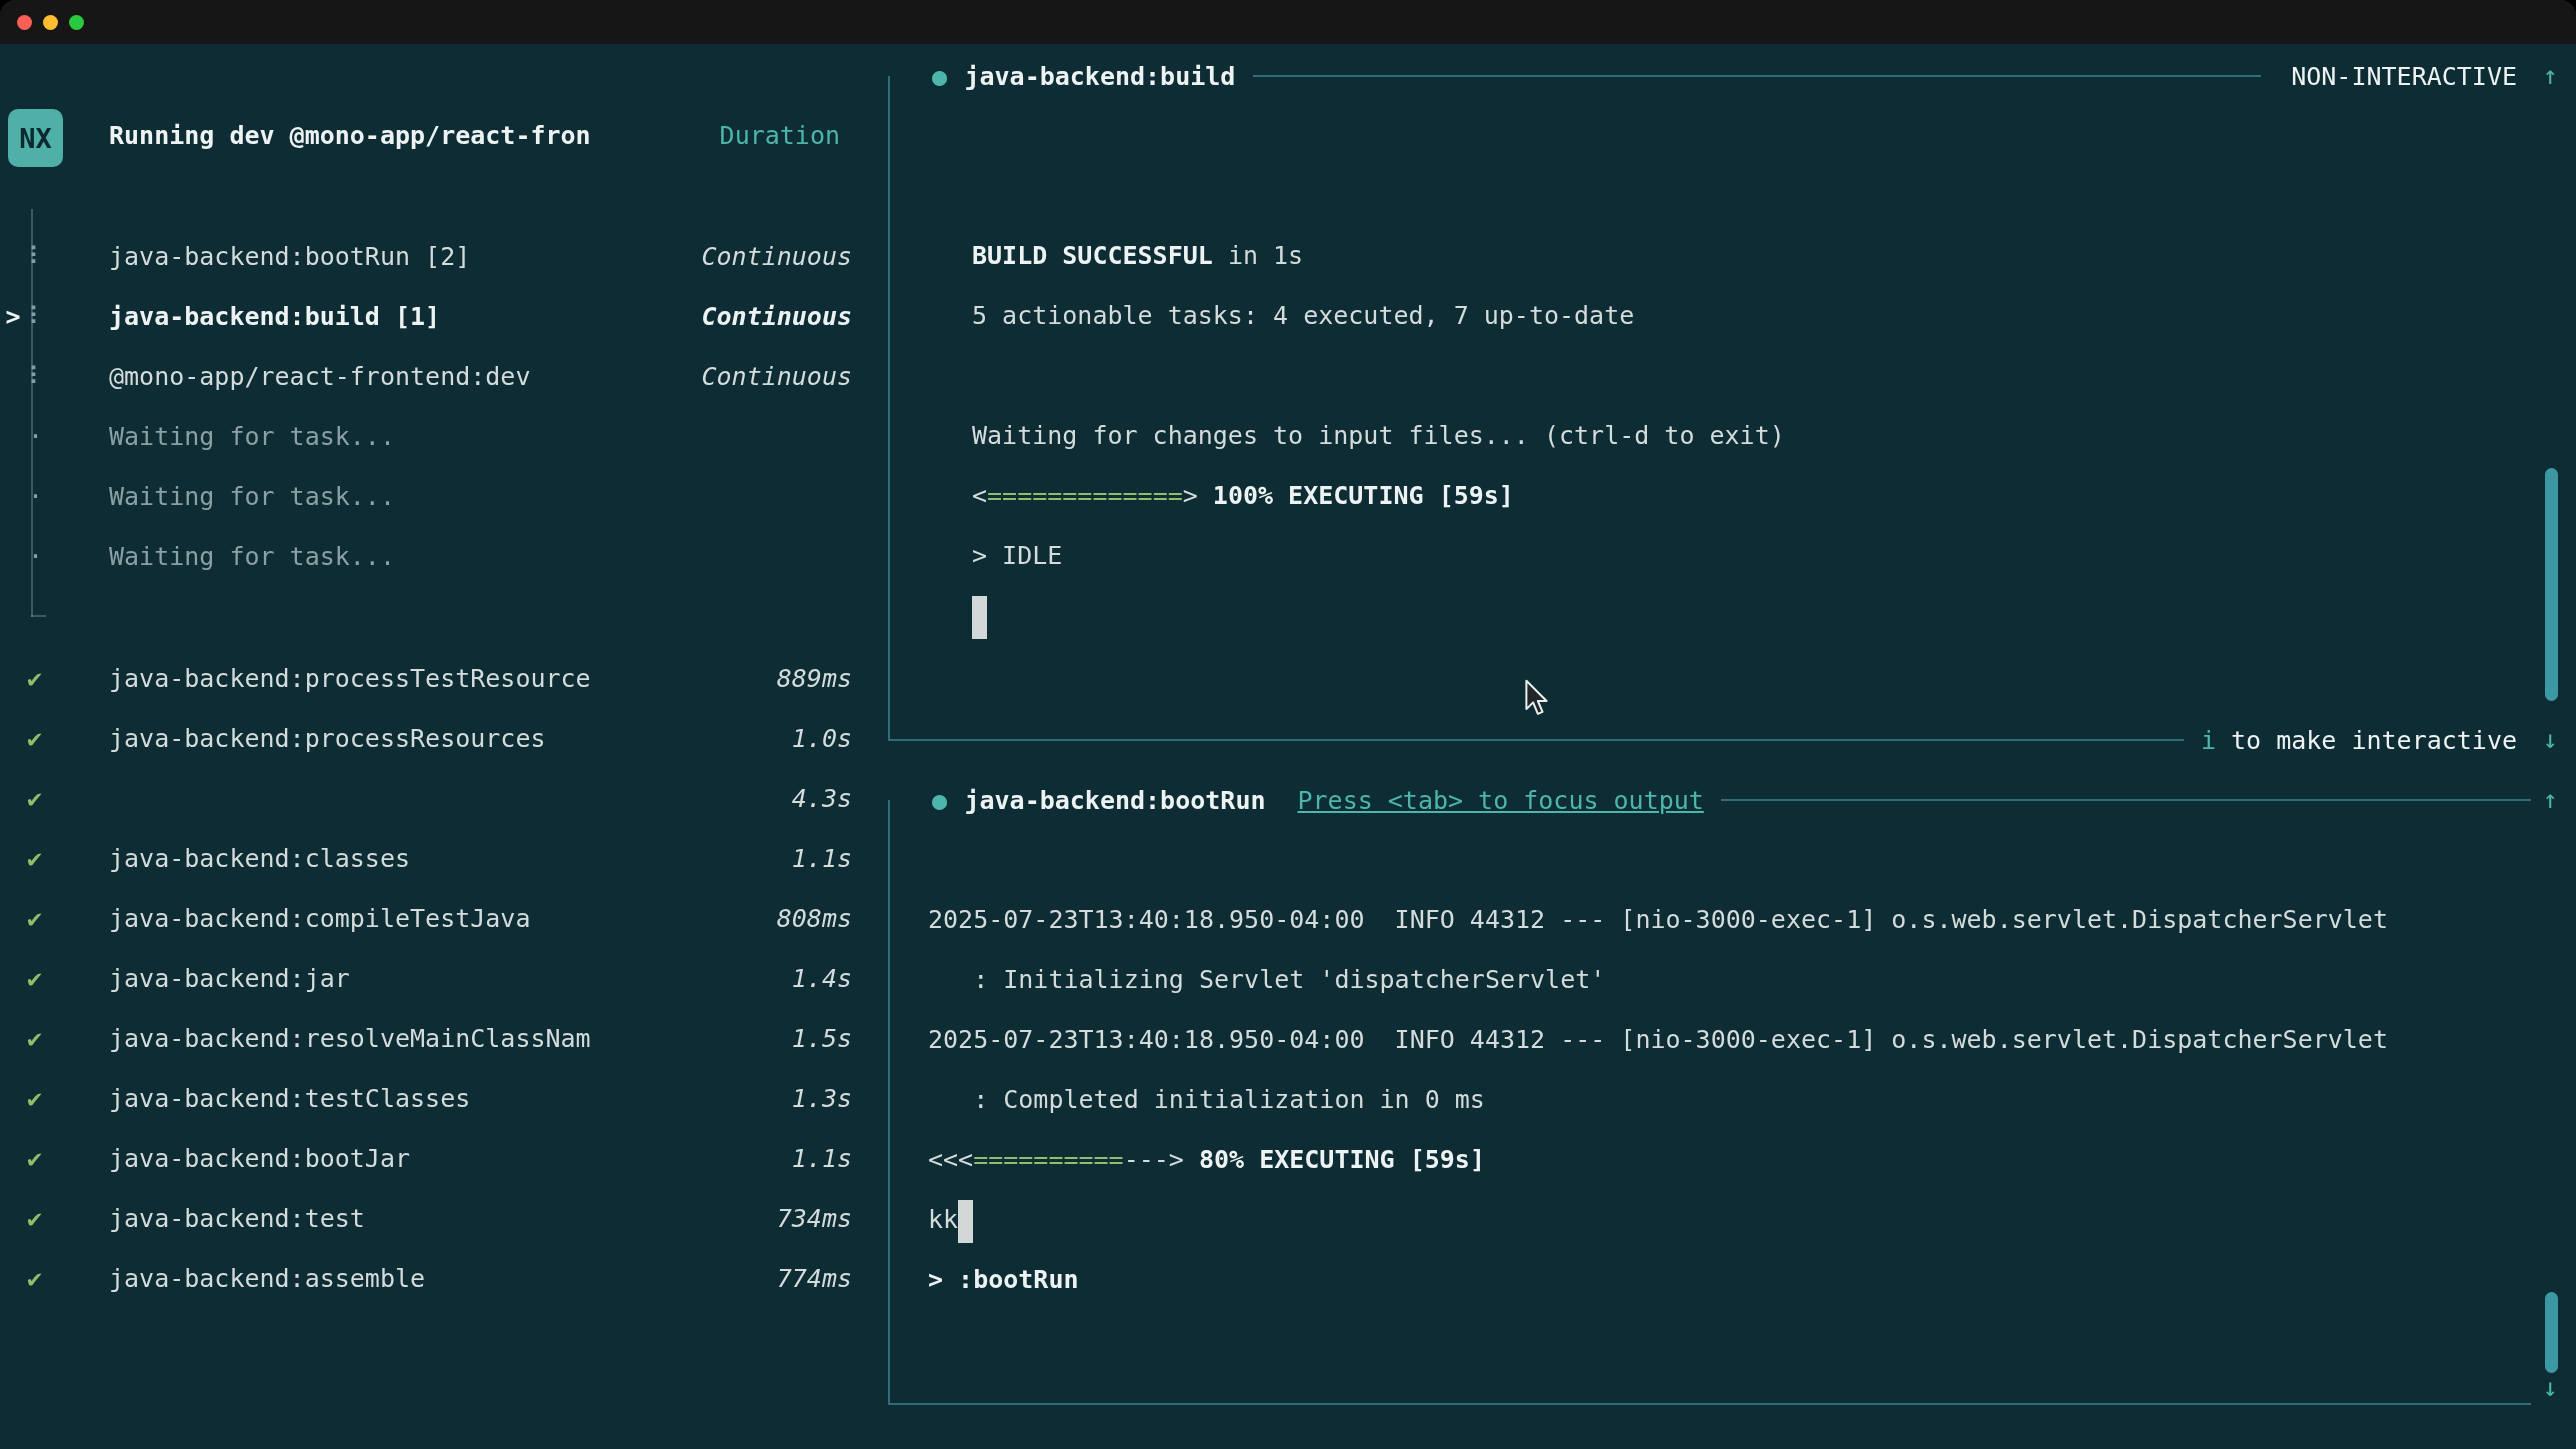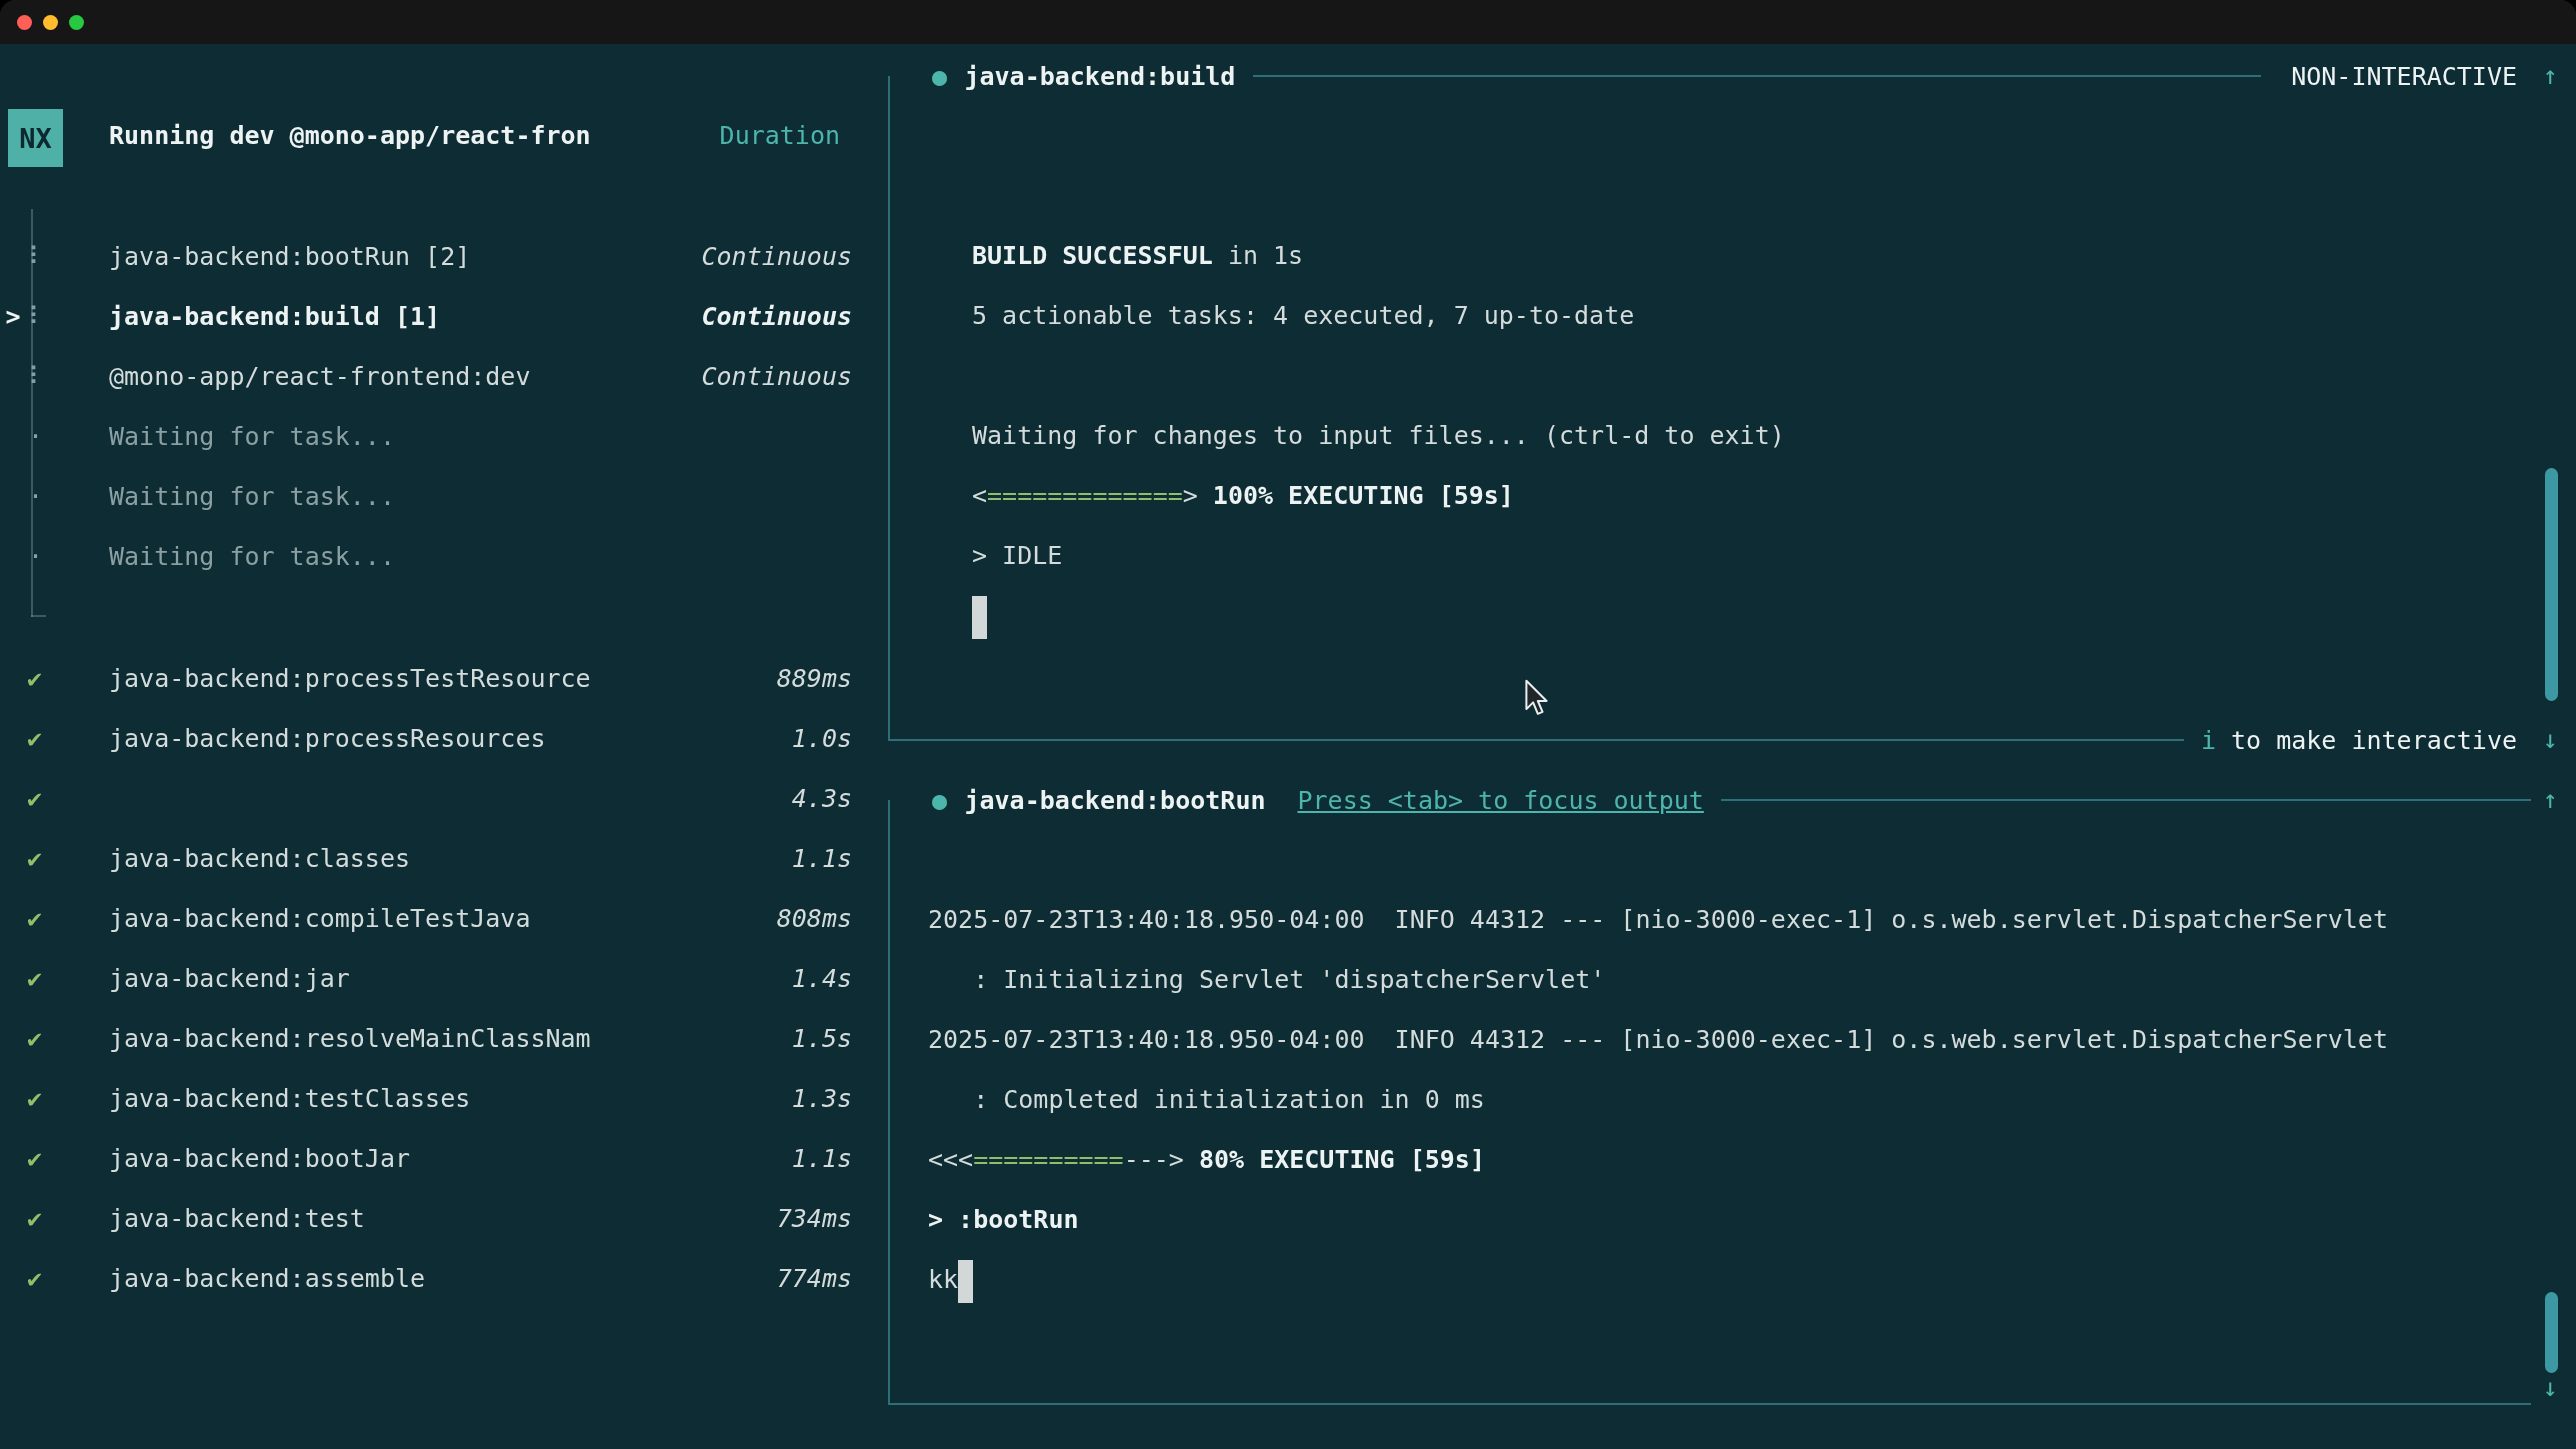--- a/index.html
+++ b/index.html
@@ -22,21 +22,21 @@
   .light.zoom  { left:69px; background:#28c840; }
 
   .abs { position:absolute; }
   .teal { color:var(--accent); }
   .green { color:var(--green); }
   .bold { font-weight:bold; color:var(--bright); }
 
   
   .nx-badge { left:8px; top:109px; width:55px; height:58px; background:#4fb0a8;
     color:#0c2930; font-weight:bold; font-size:27px; display:flex;
-    align-items:center; justify-content:center; }
+    align-items:center; justify-content:center;border-radius:10px; }
   .left-header { left:0; top:106px; width:872px; height:60px; line-height:60px; }
   .left-header .title { position:absolute; left:109px; font-weight:bold; color:var(--bright); white-space:pre; }
   .left-header .dur { position:absolute; right:32px; color:var(--accent); }
 
   .tree-line { left:31px; top:209px; width:2px; height:408px; background:rgba(119,166,170,0.40); }
   .tree-corner { left:31px; top:615px; width:14.8px; height:2px; background:rgba(119,166,170,0.40); }
 
   .task-list { left:0; width:872px; }
   .task-list.running { top:227px; }
   .task-list.completed { top:649px; }
@@ -162,22 +162,22 @@
     <span class="hline"></span>
   </div>
   <div class="vborder" style="top:800px; height:604px;"></div>
   <div class="pane-content" style="top:830px;">
       <div class="tline"></div>
       <div class="tline"><span>2025-07-23T13:40:18.950-04:00  INFO 44312 --- [nio-3000-exec-1] o.s.web.servlet.DispatcherServlet</span></div>
       <div class="tline"><span>   : Initializing Servlet 'dispatcherServlet'</span></div>
       <div class="tline"><span>2025-07-23T13:40:18.950-04:00  INFO 44312 --- [nio-3000-exec-1] o.s.web.servlet.DispatcherServlet</span></div>
       <div class="tline"><span>   : Completed initialization in 0 ms</span></div>
       <div class="tline"><span>&lt;&lt;&lt;</span><span class="green">==========</span><span>---&gt;</span><span> </span><span class="bold">80% EXECUTING [59s]</span></div>
+      <div class="tline"><span>kk</span><span class="cursor"></span></div>
       <div class="tline"><span class="bold">&gt; :bootRun</span></div>
-      <div class="tline"><span>kk</span><span class="cursor"></span></div>
     </div>
   <div class="bborder" style="top:1403px; width:1643px;"></div>
   <div class="scroll-arrow" style="top:770px;">↑</div>
   <div class="scroll-thumb" style="top:1292px; height:81px;"></div>
   <div class="scroll-arrow" style="top:1358px;">↓</div>
 
   <div class="mouse-cursor">
     <svg width="31" height="42" viewBox="0 0 46 62">
       <path d="M8 4 L8 46 L18 36 L25 53 L32 50 L25 34 L38 34 Z" fill="#20262a" stroke="#e9eeee" stroke-width="3" stroke-linejoin="round"></path>
     </svg>

